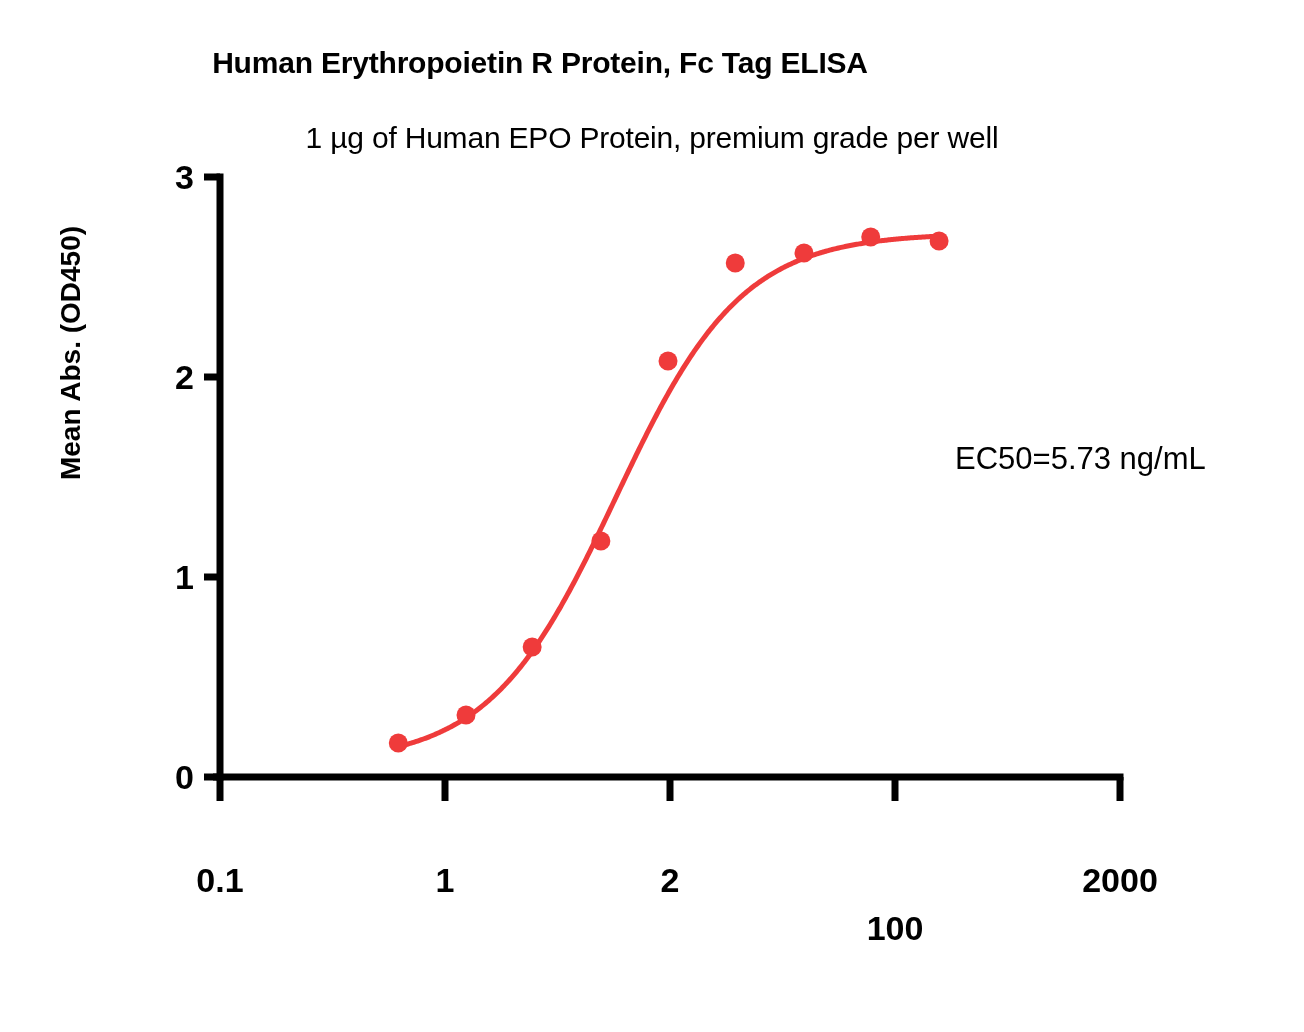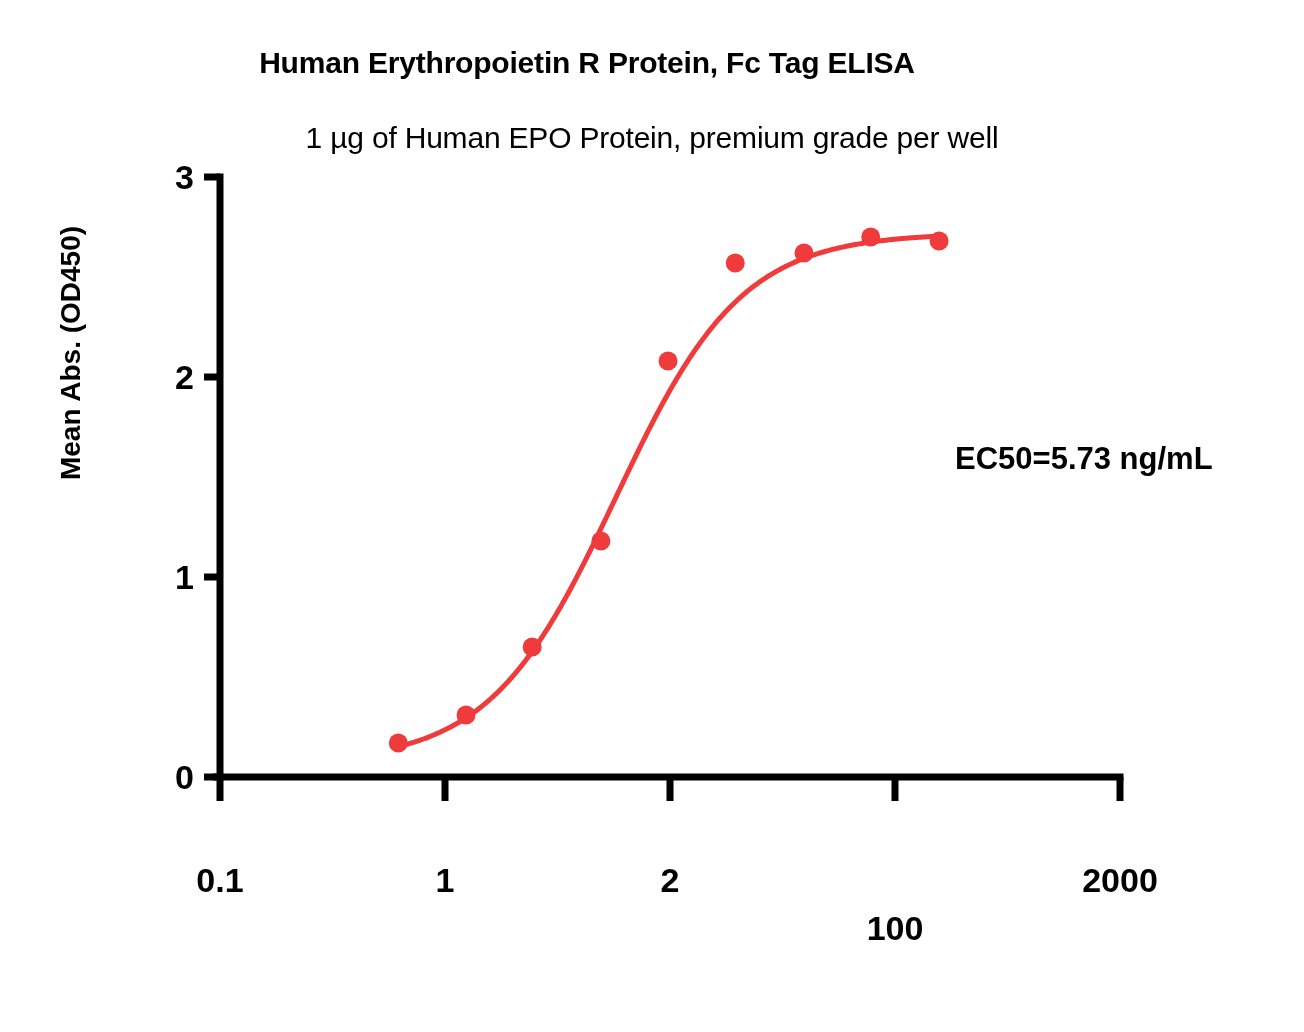--- a/index.html
+++ b/index.html
@@ -25,41 +25,40 @@
     position: absolute;
     left: 0;
     top: 46px;
     width: 1080px;
     text-align: center;
     font-size: 30px;
     font-weight: bold;
     letter-spacing: -0.2px;
     line-height: 1.1;
     white-space: nowrap;
-    padding-left: 47px;
   }
   .chart-subtitle {
     position: absolute;
     left: 0;
     top: 100px;
     width: 1304px;
     text-align: center;
     font-size: 30px;
     font-weight: normal;
     letter-spacing: -0.2px;
     line-height: 1.1;
     white-space: nowrap;
     margin-top: 21px;
   }
   .ec50-annotation {
     position: absolute;
     left: 955px;
     top: 441px;
     font-size: 31px;
-    font-weight: bold;
+    font-weight: normal;
     white-space: nowrap;
   }
   .ylabel {
     position: absolute;
     left: 0px;
     top: 0px;
     width: 620px;
     height: 46px;
     transform-origin: 0 0;
     transform: translate(48px, 663px) rotate(-90deg);

